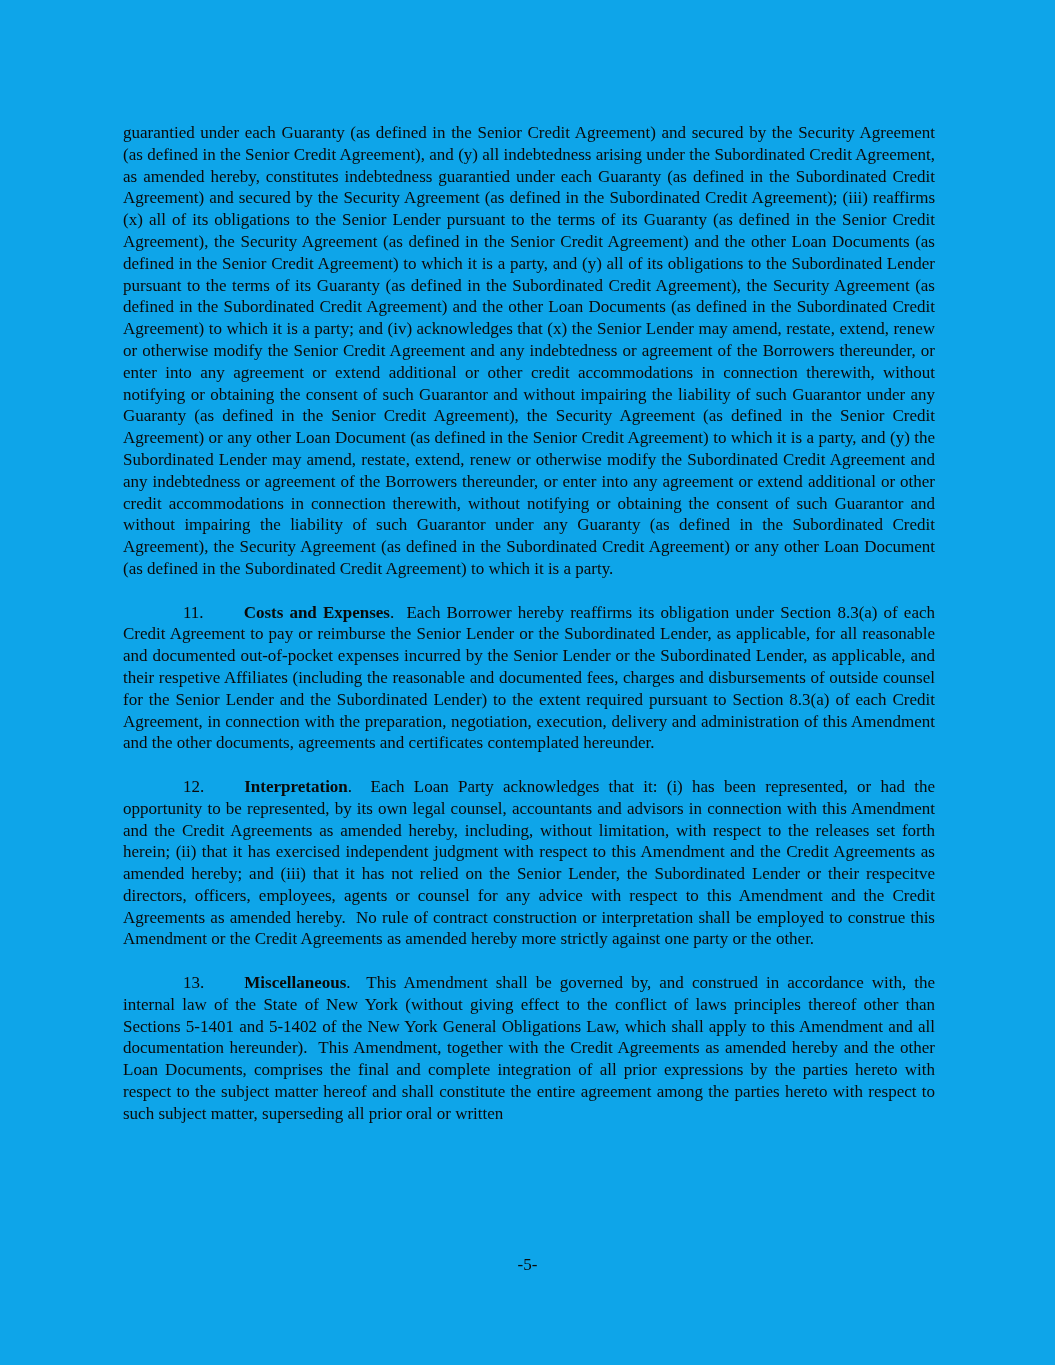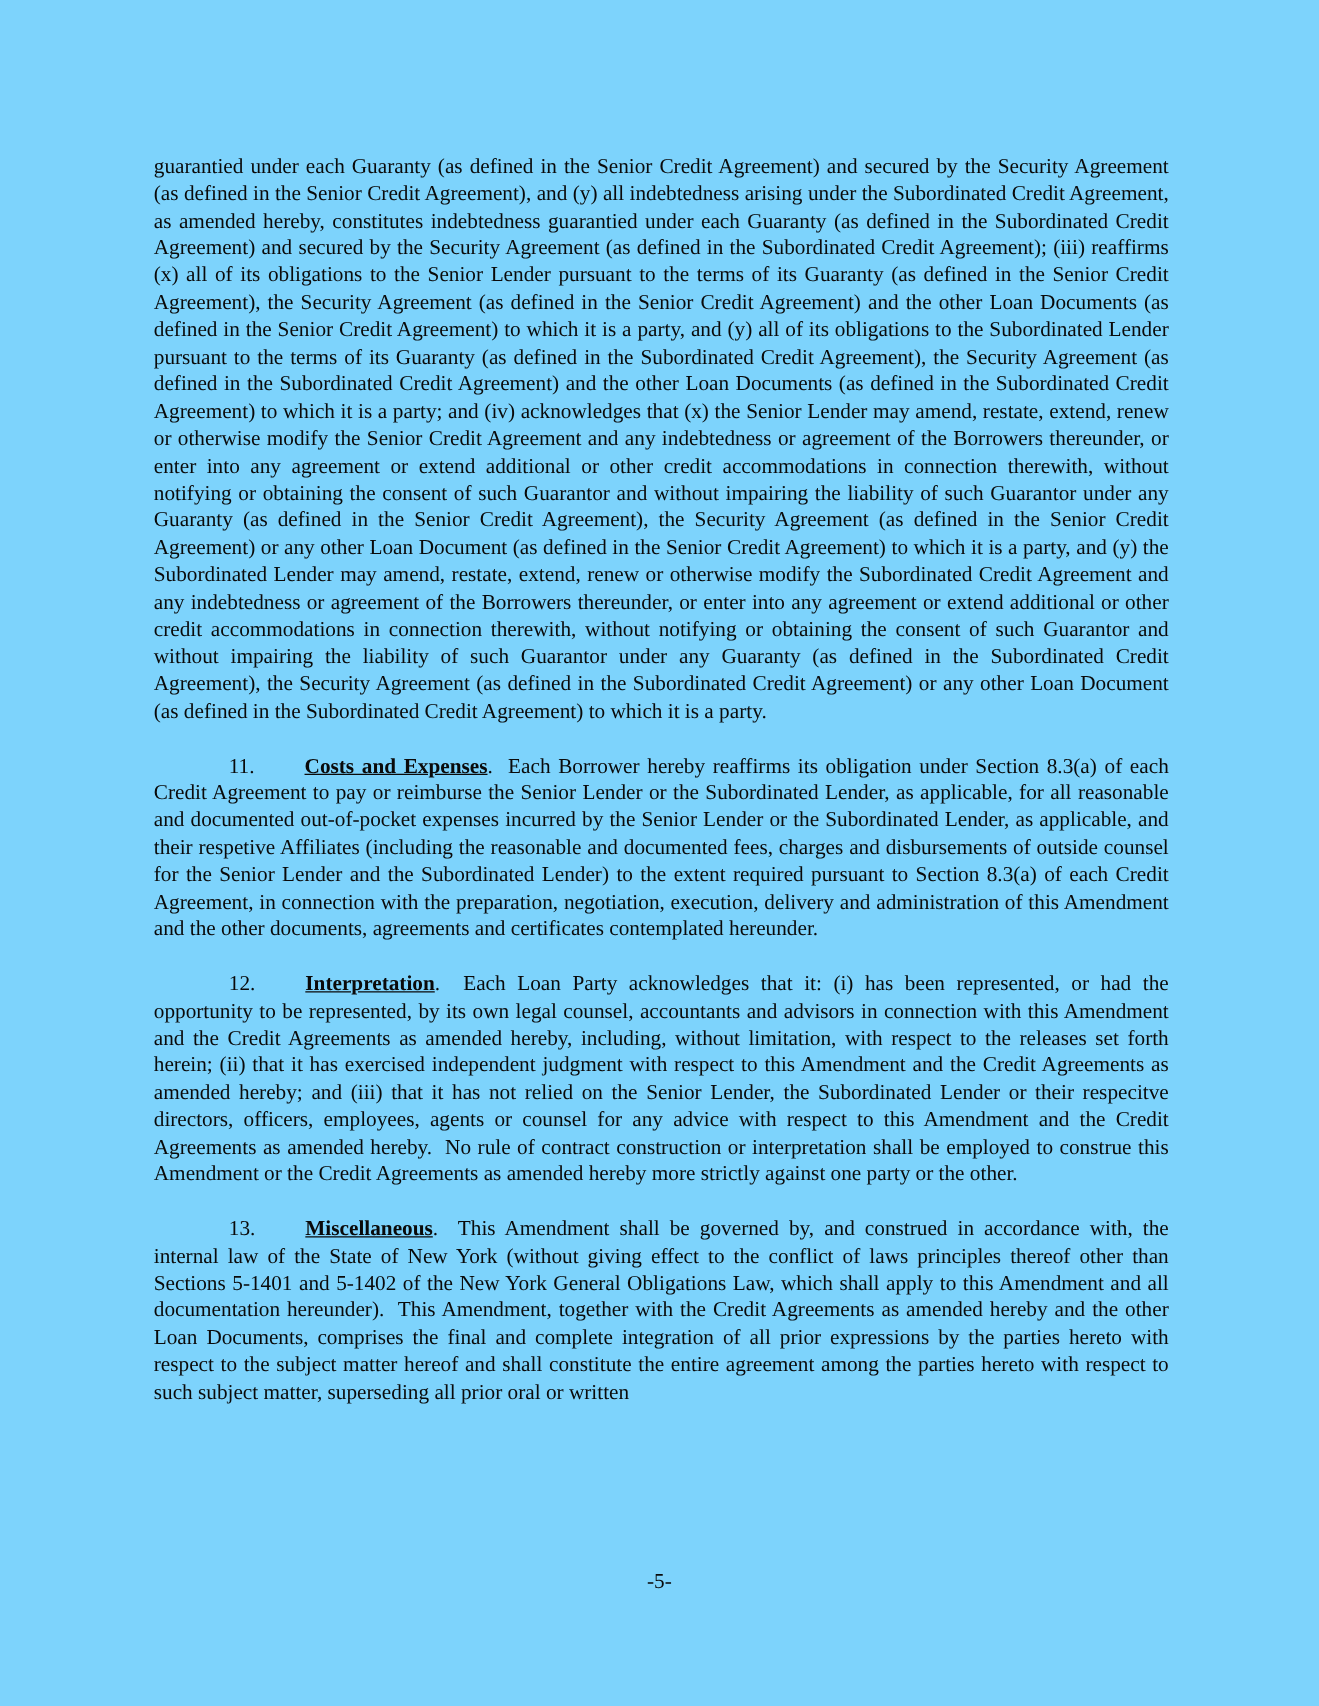--- a/index.html
+++ b/index.html
@@ -9,21 +9,21 @@
   body {
     width: 1055px;
     height: 1365px;
     background: #e8e8e8;
     font-family: "Liberation Serif", serif;
   }
   .page {
     position: relative;
     width: 1055px;
     height: 1365px;
-    background: #7dd3fc;
+    background: #0ea5e9;
     color: #0a0a0a;
     overflow: hidden;
   }
   .content {
     position: absolute;
     left: 123px;
     top: 122px;
     width: 812px;
   }
   .para {
@@ -38,21 +38,20 @@
   }
   .para.numbered {
     text-indent: 60px;
   }
   .ptab {
     display: inline-block;
     width: 40px;
   }
   .phead {
     font-weight: bold;
-    text-decoration: underline;
   }
   .footer {
     position: absolute;
     left: 0;
     top: 1254px;
     width: 1055px;
     text-align: center;
     font-size: 17px;
     line-height: 21.8px;
     color: #0a0a0a;

